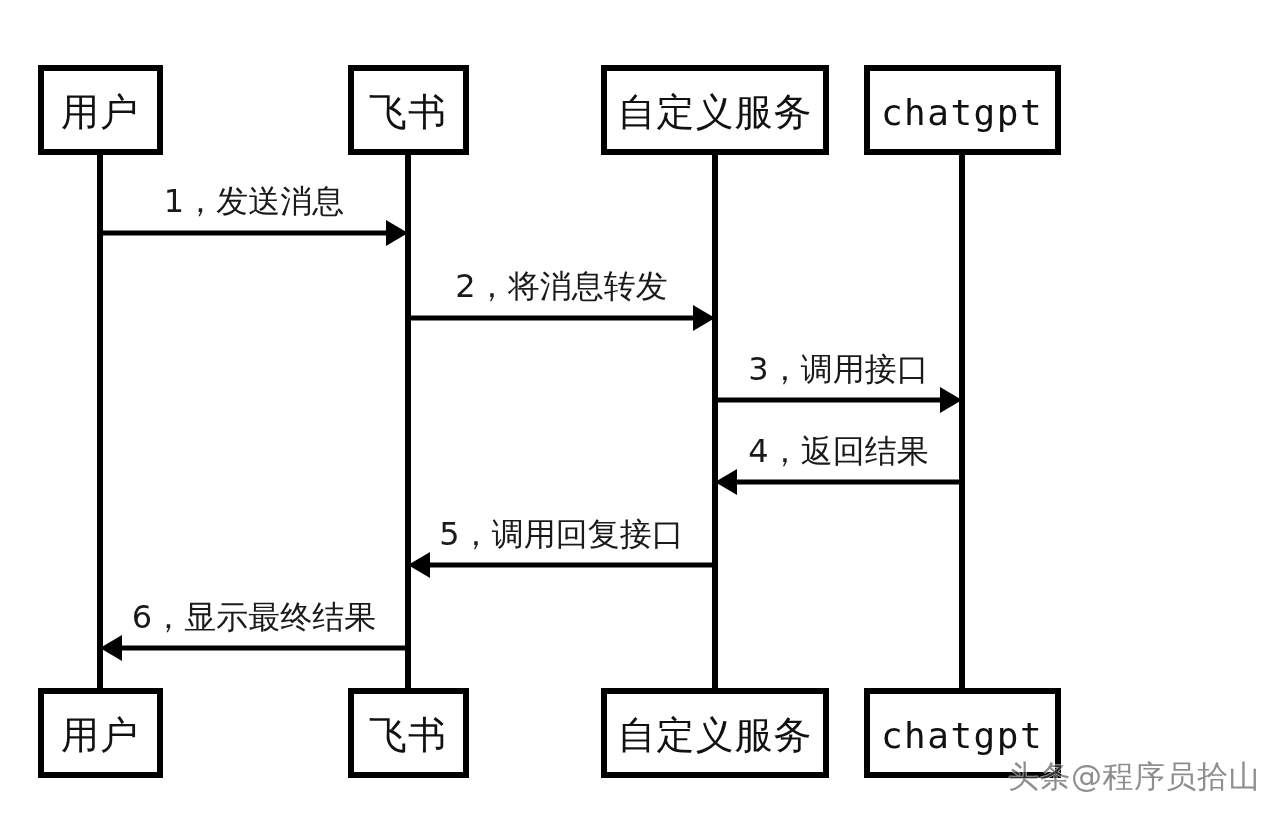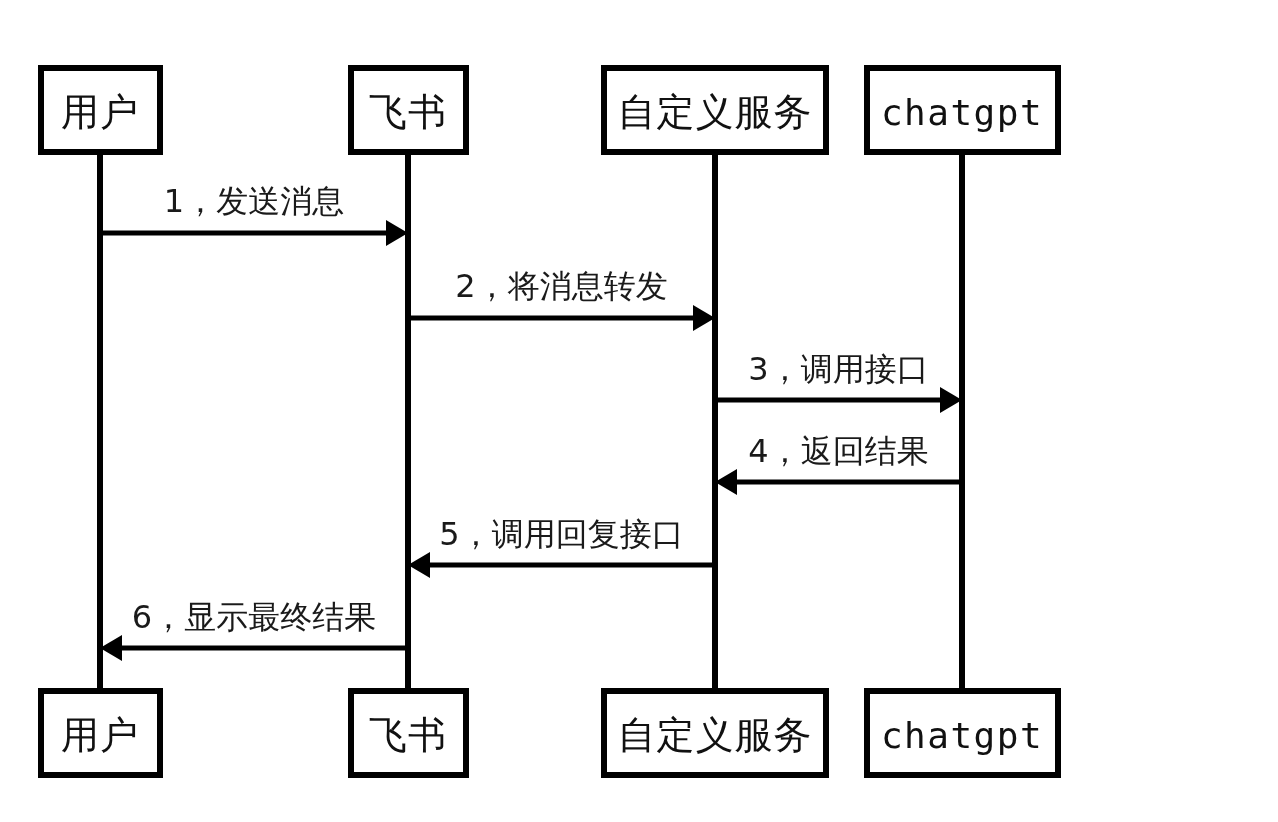--- a/index.html
+++ b/index.html
@@ -151,14 +151,15 @@
           <rect x="604" y="691" width="222" height="84" class="participant-box"></rect>
           <text x="715" y="735" class="participant-label">自定义服务</text>
         </g>
         <g>
           <rect x="867" y="691" width="191" height="84" class="participant-box"></rect>
           <text x="962" y="735" class="participant-label mono">chatgpt</text>
         </g>
       </g>
   </svg>
 
+  <div class="watermark">头条@程序员拾山</div>
 
 </div>
 
 </body></html>

